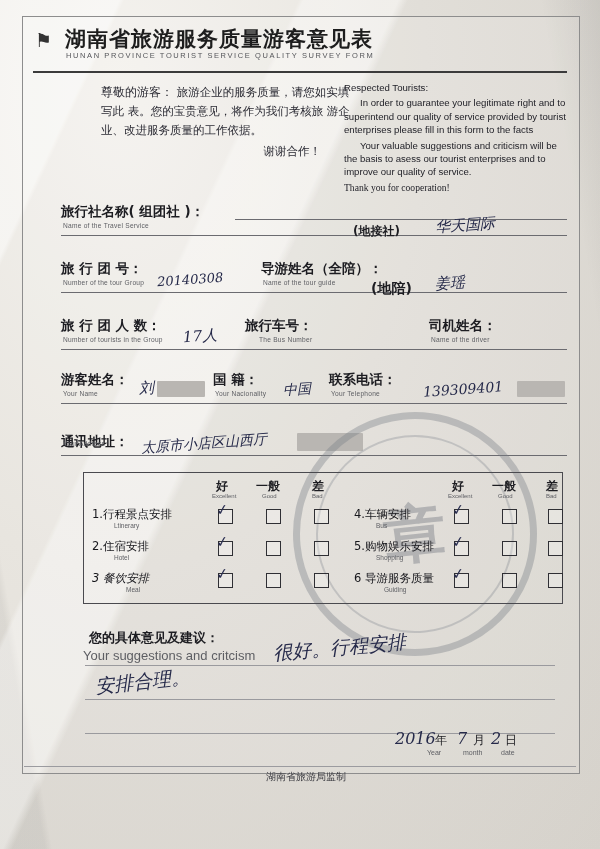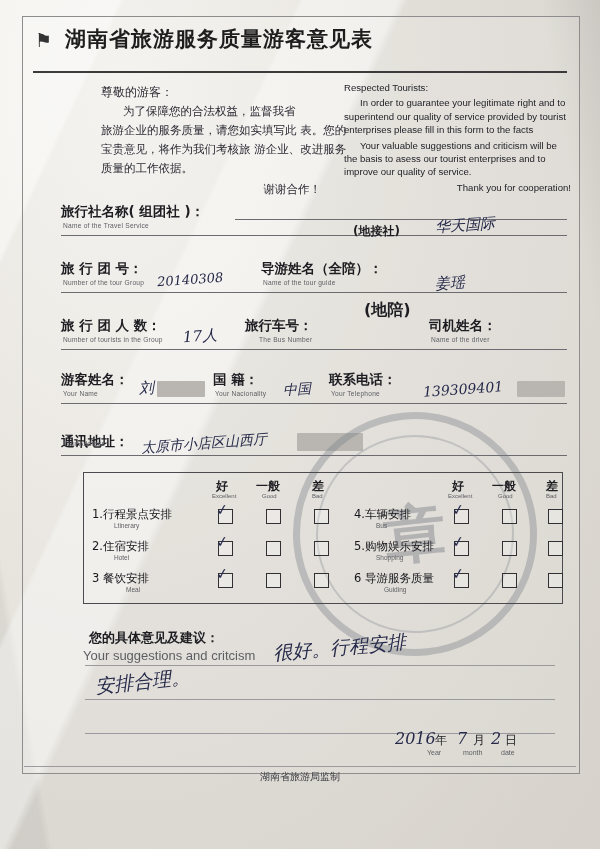--- a/index.html
+++ b/index.html
@@ -53,21 +53,21 @@
   }
   .intro-cn .ttl{font-size:12px;}
   .intro-cn .ind{text-indent:22px;display:block;}
   .intro-cn .thanks{display:block;text-align:right;padding-right:30px;margin-top:2px;}
   .intro-en{
     position:absolute;left:306px;top:64px;width:242px;
     font-size:9.6px;line-height:13.4px;color:#23232a;
   }
   .intro-en p{margin:0 0 2px 0;padding-left:15px;}
   .intro-en .ind{text-indent:16px;}
-  .intro-en .center{text-align:right;}
+  .intro-en .center{text-align:left;font-family:Liberation Serif, serif;}
   
   .row{position:absolute;left:38px;width:508px;height:34px;}
   .lbl{position:absolute;font-family:"DejaVu Sans",sans-serif;font-size:13.5px;font-weight:bold;color:#1d1d22;white-space:nowrap;}
   .sub{position:absolute;font-size:6.6px;color:#5d5e63;letter-spacing:.25px;white-space:nowrap;}
   .uline{position:absolute;border-bottom:1px solid #6b6b70;height:0;}
   .hand{
     position:absolute;font-family:"DejaVu Serif",serif;
     color:#262a4a;font-style:italic;font-size:15px;
     transform:rotate(-4deg);white-space:nowrap;
   }
@@ -118,25 +118,25 @@
 </head>
 <body>
 
 <div class="paper"></div>
 
 <div class="sheet">
 
   <div class="hdr">
     <div class="flag">⚑</div>
     <div class="cn">湖南省旅游服务质量游客意见表</div>
+    <div class="en">HUNAN PROVINCE TOURIST SERVICE QUALITY SURVEY FORM</div>
   </div>
 
   <div class="intro-cn">
     <span class="ttl">尊敬的游客：</span>
-    <span class="ind">为了保障您的合法权益，监督我省</span>
     <span>旅游企业的服务质量，请您如实填写此</span>
     <span>表。您的宝贵意见，将作为我们考核旅</span>
     <span>游企业、改进服务质量的工作依据。</span>
     <span class="thanks">谢谢合作！</span>
   </div>
 
   <div class="intro-en">
     <p>Respected Tourists:</p>
     <p class="ind">In order to guarantee your legitimate right and to superintend our quality of service provided by tourist enterprises please fill in this form to the facts</p>
     <p class="ind">Your valuable suggestions and criticism will be the basis to asess our tourist enterprises and to improve our quality of service.</p>
@@ -152,21 +152,21 @@
     <div class="hand" style="left:374px;top:13px;">华天国际</div>
   </div>
 
   <div class="row" style="top:243px;">
     <div class="lbl" style="left:0;top:0;">旅 行 团 号：</div>
     <div class="sub" style="left:2px;top:19px;">Number of the tour Group</div>
     <div class="lbl" style="left:200px;top:0;">导游姓名（全陪）：</div>
     <div class="sub" style="left:202px;top:19px;">Name  of  the  tour  guide</div>
     <div class="uline" style="left:0px;top:32px;width:506px;"></div>
     <div class="hand" style="left:96px;top:12px;font-size:13px;">20140308</div>
-    <div class="lbl" style="left:303px;top:20px;font-size:16px;margin-top:20px;">(地陪)</div>
+    <div class="lbl" style="left:310px;top:20px;font-size:14px;">(地陪)</div>
     <div class="hand" style="left:374px;top:14px;">姜瑶</div>
   </div>
 
   <div class="row" style="top:300px;">
     <div class="lbl" style="left:0;top:0;">旅 行 团 人 数：</div>
     <div class="sub" style="left:2px;top:19px;">Number of tourists  in the Group</div>
     <div class="lbl" style="left:184px;top:0;font-family:Liberation Mono, monospace;">旅行车号：</div>
     <div class="sub" style="left:198px;top:19px;">The Bus  Number</div>
     <div class="lbl" style="left:368px;top:0;">司机姓名：</div>
     <div class="sub" style="left:370px;top:19px;">Name of the driver</div>
@@ -224,21 +224,21 @@
     <div class="box" style="left:182px;top:36px;"></div>
     <div class="box" style="left:230px;top:36px;"></div>
 
     <div class="item" style="left:8px;top:66px;">2.住宿安排</div>
     <div class="itemsub" style="left:30px;top:81px;">Hotel</div>
     <div class="box" style="left:134px;top:68px;"></div>
     <div class="tick" style="left:132px;top:60px;">✓</div>
     <div class="box" style="left:182px;top:68px;"></div>
     <div class="box" style="left:230px;top:68px;"></div>
 
-    <div class="item" style="left:8px;top:98px;">3 餐饮安排</div>
+    <div class="item" style="left:8px;top:98px;font-style:italic;">3 餐饮安排</div>
     <div class="itemsub" style="left:42px;top:113px;">Meal</div>
     <div class="box" style="left:134px;top:100px;"></div>
     <div class="tick" style="left:132px;top:92px;">✓</div>
     <div class="box" style="left:182px;top:100px;"></div>
     <div class="box" style="left:230px;top:100px;"></div>
 
     <div class="item" style="left:270px;top:34px;">4.车辆安排</div>
     <div class="itemsub" style="left:292px;top:49px;">Bus</div>
     <div class="box" style="left:370px;top:36px;"></div>
     <div class="tick" style="left:368px;top:28px;">✓</div>
@@ -275,16 +275,16 @@
   <div class="datelbl" style="left:450px;top:715px;">月</div>
   <div class="date-hand" style="left:468px;top:712px;font-size:16px;">2</div>
   <div class="datelbl" style="left:482px;top:715px;">日</div>
   <div class="datesub" style="left:404px;top:732px;">Year</div>
   <div class="datesub" style="left:440px;top:732px;">month</div>
   <div class="datesub" style="left:478px;top:732px;">date</div>
 
 </div>
 
 <div class="footline"></div>
-<div class="footer" style="left:22px;">湖南省旅游局监制</div>
+<div class="footer" style="left:28px;">湖南省旅游局监制</div>
 
 <div class="wm">
 </div>
 
 </body></html>

